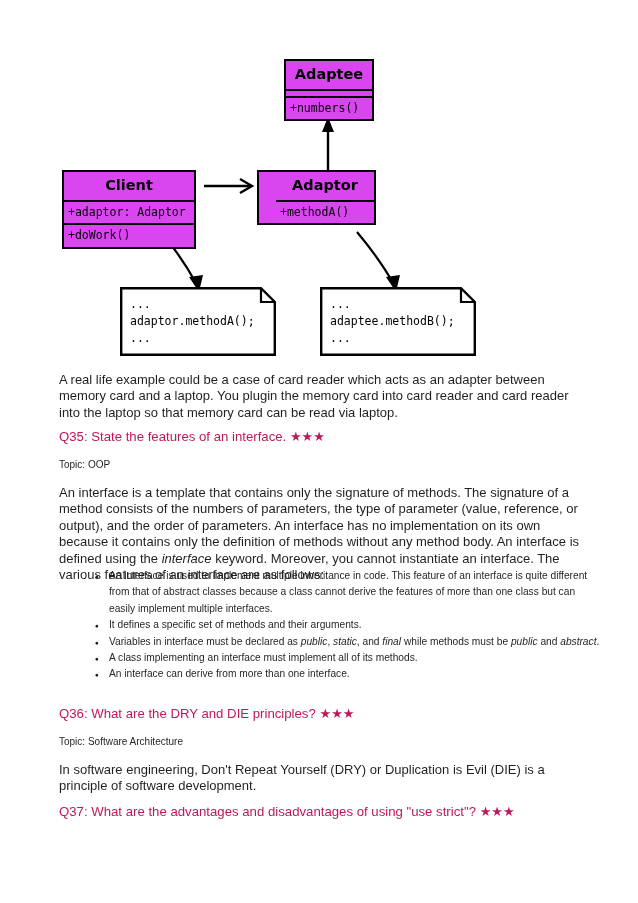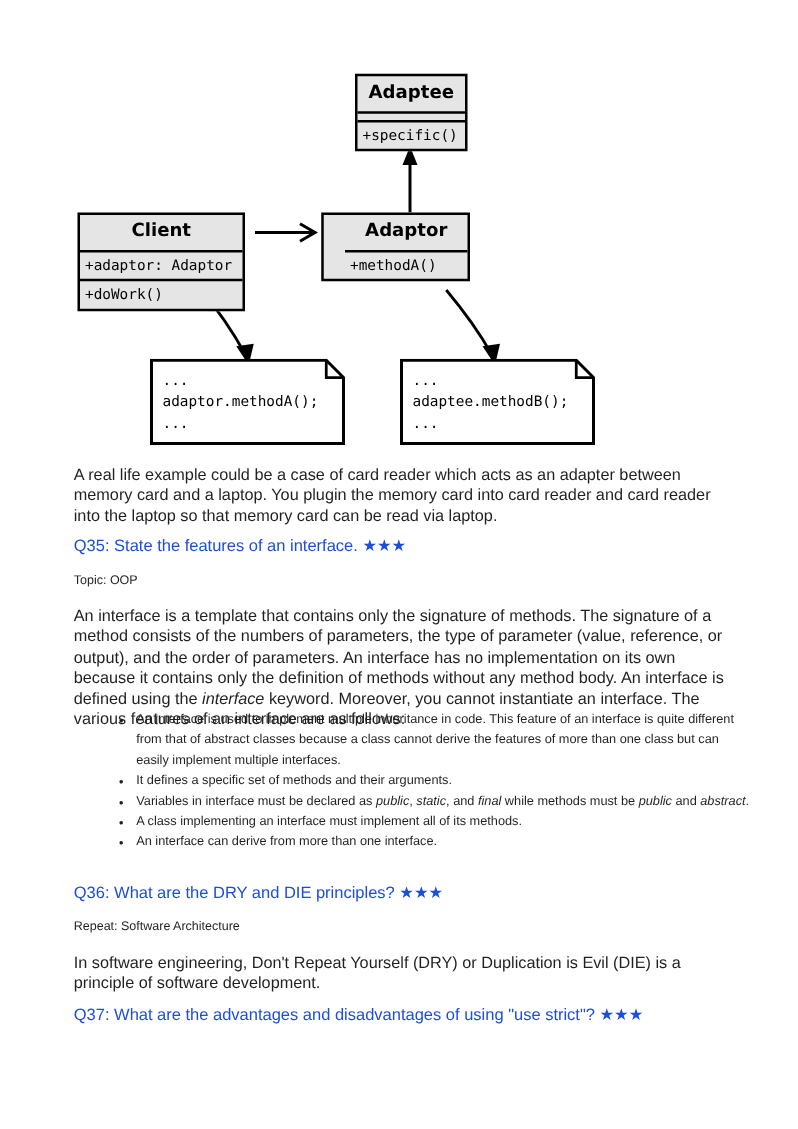--- a/index.html
+++ b/index.html
@@ -23,21 +23,21 @@
     top: 0;
     width: 638px;
     height: 370px;
   }
   .diagram svg {
     display: block;
   }
   .uml-box {
     position: absolute;
     border: 2px solid #000;
-    background: #e5e5e5;
+    background: #d946ef;
     box-sizing: border-box;
   }
   .uml-title {
     font-family: "DejaVu Sans", sans-serif;
     font-weight: bold;
     font-size: 14.5px;
     text-align: center;
     line-height: 1;
     padding: 6px 4px 7px;
     color: #000;
@@ -82,21 +82,21 @@
     line-height: 16.4px;
     color: #231f20;
     text-align: left;
   }
   .question {
     position: absolute;
     left: 59px;
     width: 540px;
     font-size: 13.2px;
     line-height: 17px;
-    color: #1d4ed8;
+    color: #be185d;
   }
   .question .stars {
     font-size: 13px;
     letter-spacing: 0px;
   }
   .topic {
     position: absolute;
     left: 59px;
     width: 400px;
     font-size: 10px;
@@ -153,21 +153,21 @@
 
     <g>
       <path d="M 357 232 C 372 250 383 265 393 283" fill="none" stroke="#000" stroke-width="2.2"></path>
       <polygon points="396,292 386,277 400,275" fill="#000"></polygon>
     </g>
   </svg>
 
   <div class="uml-box" style="left:284px; top:59px; width:90px;">
     <div class="uml-title">Adaptee</div>
     <div class="uml-sep uml-empty"></div>
-    <div class="uml-sep uml-row">+specific()</div>
+    <div class="uml-sep uml-row">+numbers()</div>
   </div>
 
   <div class="uml-box" style="left:62px; top:170px; width:134px;">
     <div class="uml-title">Client</div>
     <div class="uml-sep uml-row">+adaptor: Adaptor</div>
     <div class="uml-sep uml-row">+doWork()</div>
   </div>
 
   <div class="uml-box" style="left:257px; top:170px; width:119px;padding-left:17px;">
     <div class="uml-title">Adaptor</div>
@@ -224,20 +224,20 @@
   <li>
     <span>An interface can derive from more than one interface.</span>
   </li>
 </ul>
 
 <div class="question" style="top:705px;">
   <span>Q36: What are the DRY and DIE principles?</span>
   <span class="stars">★★★</span>
 </div>
 
-<div class="topic" style="top:735px;">Repeat: Software Architecture</div>
+<div class="topic" style="top:735px;">Topic: Software Architecture</div>
 
 <div class="body-text" style="top:762px;">In software engineering, Don't Repeat Yourself (DRY) or Duplication is Evil (DIE) is a principle of software development.</div>
 
 <div class="question" style="top:803px;">
   <span>Q37: What are the advantages and disadvantages of using "use strict"?</span>
   <span class="stars">★★★</span>
 </div>
 
 </body></html>

